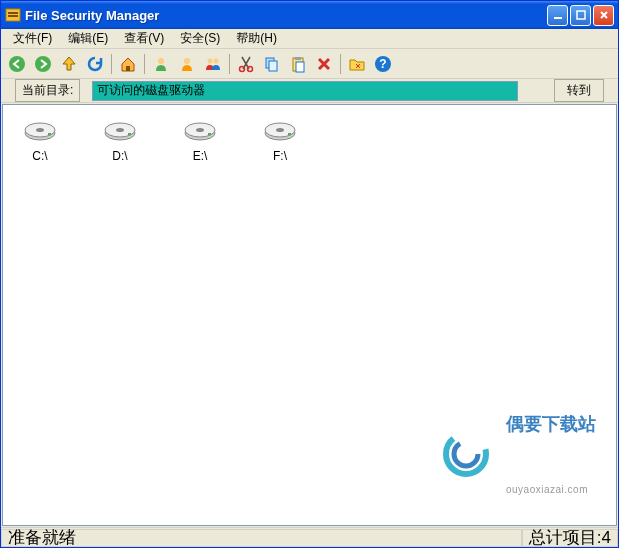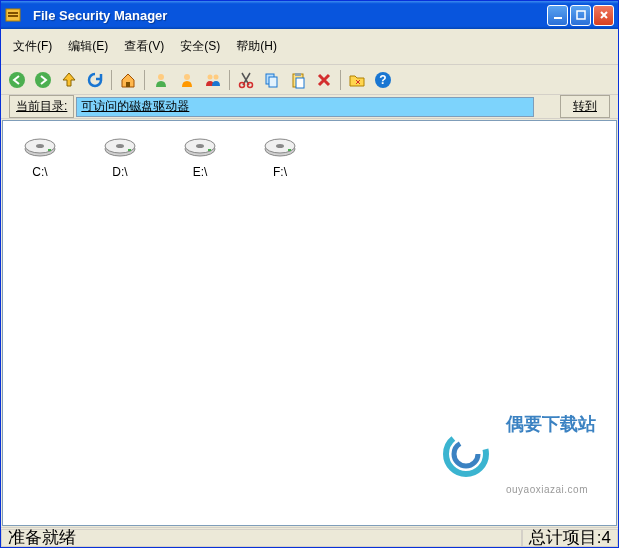--- a/index.html
+++ b/index.html
@@ -22,21 +22,20 @@
 }
 .titlebar {
   height: 28px;
   background: linear-gradient(to bottom, #3c8cf0 0%, #0855dd 10%, #0855dd 90%, #0345b5 100%);
   display: flex;
   align-items: center;
   padding: 0 4px;
   color: white;
   font-weight: bold;
   font-family: Tahoma, sans-serif;
-  gap: 8px;
 }
 .titlebar-icon {
   width: 16px;
   height: 16px;
   margin-right: 4px;
   display: inline-flex;
 }
 .titlebar-text { flex: 1; font-size: 13px; text-shadow: 1px 1px 1px rgba(0,0,0,0.3); }
 .win-controls { display: flex; gap: 2px; }
 .win-btn {
@@ -46,21 +45,21 @@
   display: flex; align-items: center; justify-content: center;
   cursor: pointer;
   font-family: Tahoma;
   font-weight: bold;
   color: white;
 }
 .win-btn.min, .win-btn.max { background: linear-gradient(to bottom, #5aa3f0, #2b70d8); }
 .win-btn.close { background: linear-gradient(to bottom, #f07860, #d84020); }
 
 .menubar {
-  height: 36px;
+  height: 20px;
   background: #ece9d8;
   border-bottom: 1px solid #d4d0c8;
   display: flex;
   align-items: center;
   padding: 0 4px;
 }
 .menu-item {
   padding: 2px 8px;
   cursor: pointer;
 }
@@ -85,37 +84,36 @@
   background: #aca899;
   margin: 0 2px;
 }
 
 .address-row {
   height: 24px;
   background: #ece9d8;
   border-bottom: 1px solid #d4d0c8;
   display: flex;
   align-items: center;
-  padding: 1px 8px;
-  gap: 2px;
-  text-decoration: underline;
+  padding: 1px 14px;
+  gap: 12px;
 }
 .address-label {
   padding: 2px 6px;
   background: #ece9d8;
   border: 1px solid #aca899;
 }
 .address-input {
   flex: 1;
   height: 20px;
   border: 1px solid #7f9db9;
   padding: 1px 4px;
   font-size: 12px;
   font-family: inherit;
-  background: #7dd3fc;
+  background: #14b8a6;
 }
 .go-btn {
   padding: 2px 12px;
   background: #ece9d8;
   border: 1px solid #aca899;
   cursor: pointer;
   font-size: 12px;
   margin-left: 24px;
 }
 

